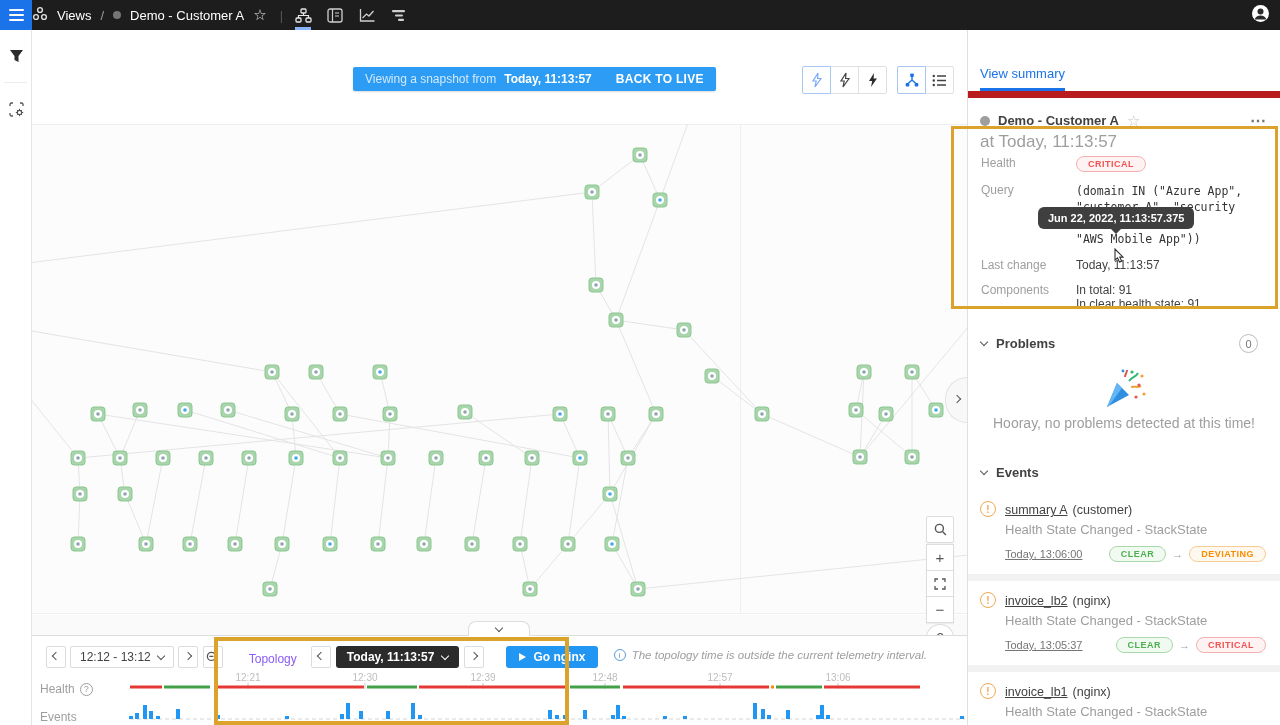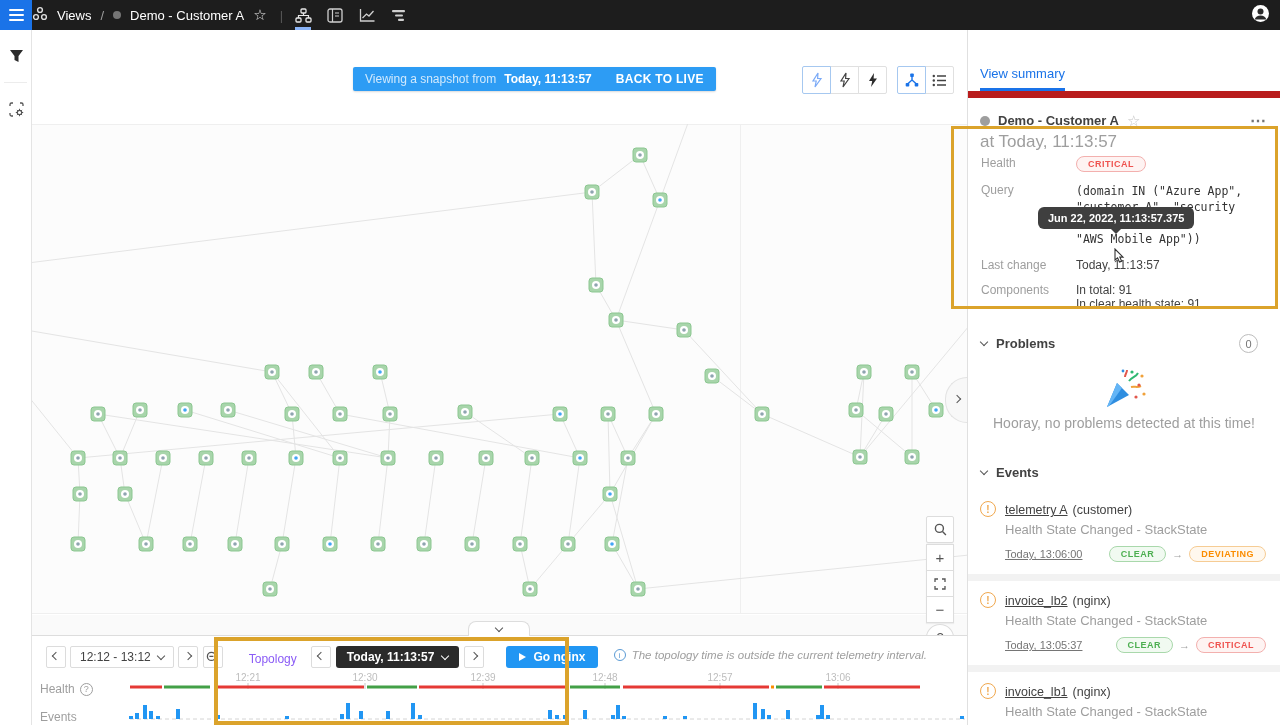--- a/index.html
+++ b/index.html
@@ -687,21 +687,21 @@
 
     <div>
       <div class="sect-head">
         <span class="chev"></span>
         <span class="sect-title">Events</span>
       </div>
       <div id="events-list">
   <div class="event-card">
     <span class="ev-icon">!</span>
     <span class="ev-body">
-      <span class="ev-line1"><span class="ev-name">telemetry A</span><span class="ev-type">(customer)</span></span>
+      <span class="ev-line1"><span class="ev-name">summary A</span><span class="ev-type">(customer)</span></span>
       <div class="ev-line2">Health State Changed  -  StackState</div>
       <div class="ev-line3">
         <span class="ev-time">Today, 13:06:00</span>
         <span class="ev-badges">
           <span class="pill clear">CLEAR</span>
           <span class="ev-arrow">→</span>
           <span class="pill deviating">DEVIATING</span>
         </span>
       </div>
     </span>

